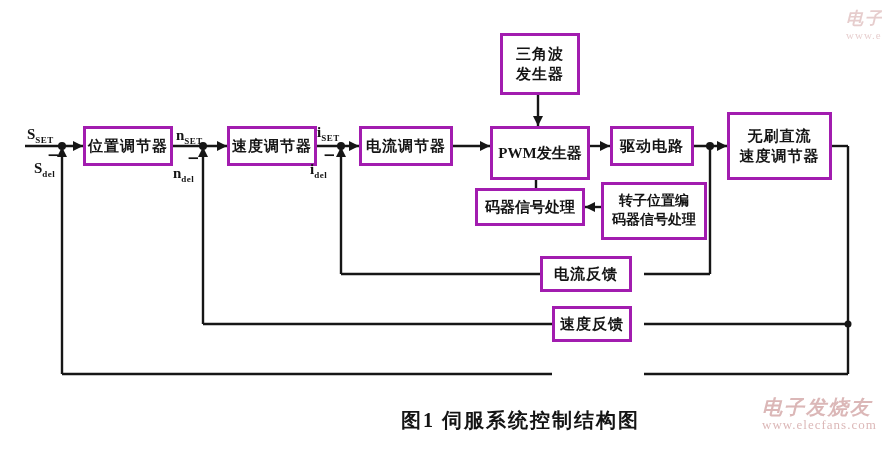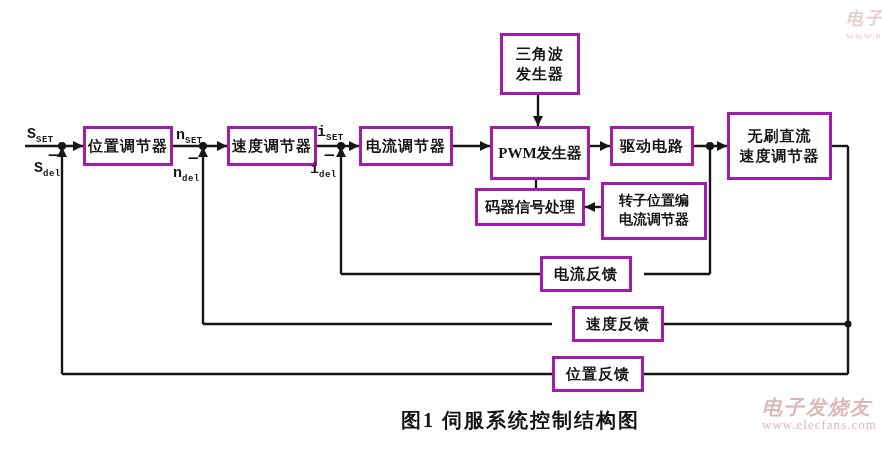--- a/index.html
+++ b/index.html
@@ -3,21 +3,21 @@
 <meta charset="utf-8">
 <style>
   html,body{margin:0;padding:0;background:#fff;}
   .stage{position:relative;width:882px;height:450px;background:#fff;overflow:hidden;
          font-family:"Liberation Serif",serif;color:#141414;}
   svg.wires{position:absolute;left:0;top:0;width:882px;height:450px;}
   .block{position:absolute;border:3px solid #a21caf;background:#fff;
          display:flex;align-items:center;justify-content:center;text-align:center;
          white-space:pre-line;font-weight:700;font-size:15px;letter-spacing:1px;
          line-height:1.35;box-sizing:border-box;}
-  .siglabel{position:absolute;font-weight:700;font-size:15px;font-family:Liberation Mono, monospace;}
+  .siglabel{position:absolute;font-weight:700;font-size:15px;font-family:Liberation Serif, serif;}
   .siglabel .sub{font-size:9px;vertical-align:-4px;letter-spacing:0.5px;}
   .minus{position:absolute;font-weight:700;font-size:15px;line-height:10px;font-family:"DejaVu Sans",sans-serif;}
   .caption{position:absolute;left:240px;top:407px;width:400px;text-align:right;
            font-size:20px;font-weight:700;letter-spacing:2px;}
   .wm{position:absolute;color:#d3a6a6;line-height:1.1;}
   .wm .brand{font-size:20px;font-weight:700;letter-spacing:2px;font-style:italic;display:block;}
   .wm .url{font-size:13px;letter-spacing:1px;display:block;}
   .wm-top{left:846px;top:10px;width:160px;opacity:.55;}
   .wm-top .brand{font-size:17px;}
   .wm-top .url{font-size:11px;}
@@ -91,27 +91,26 @@
   <div class="block" style="left:490px;top:126px;width:100px;height:54px;letter-spacing:0;">PWM发生器</div>
 
   <div class="block" style="left:610px;top:126px;width:84px;height:40px;">驱动电路</div>
 
   <div class="block" style="left:727px;top:112px;width:105px;height:68px;">无刷直流
 速度调节器</div>
 
   <div class="block" style="left:475px;top:188px;width:110px;height:38px;letter-spacing:0;">码器信号处理</div>
 
   <div class="block" style="left:601px;top:182px;width:106px;height:58px;letter-spacing:0;font-size:14px;">转子位置编
-电流调节器</div>
+码器信号处理</div>
 
   <div class="block" style="left:540px;top:256px;width:92px;height:36px;">电流反馈</div>
 
-  <div class="block" style="left:572px;top:306px;width:92px;height:36px;">速度反馈</div>
+  <div class="block" style="left:552px;top:306px;width:80px;height:36px;">速度反馈</div>
 
-  <div class="block" style="left:552px;top:356px;width:92px;height:36px;">位置反馈</div>
 
   <div class="siglabel" style="left:27px;top:126px;">
     <span>S</span><span class="sub">SET</span>
   </div>
   <div class="minus" style="left:47px;top:150px;">−</div>
   <div class="siglabel" style="left:34px;top:160px;">
     <span>S</span><span class="sub">del</span>
   </div>
 
   <div class="siglabel" style="left:176px;top:127px;text-align:center;">

